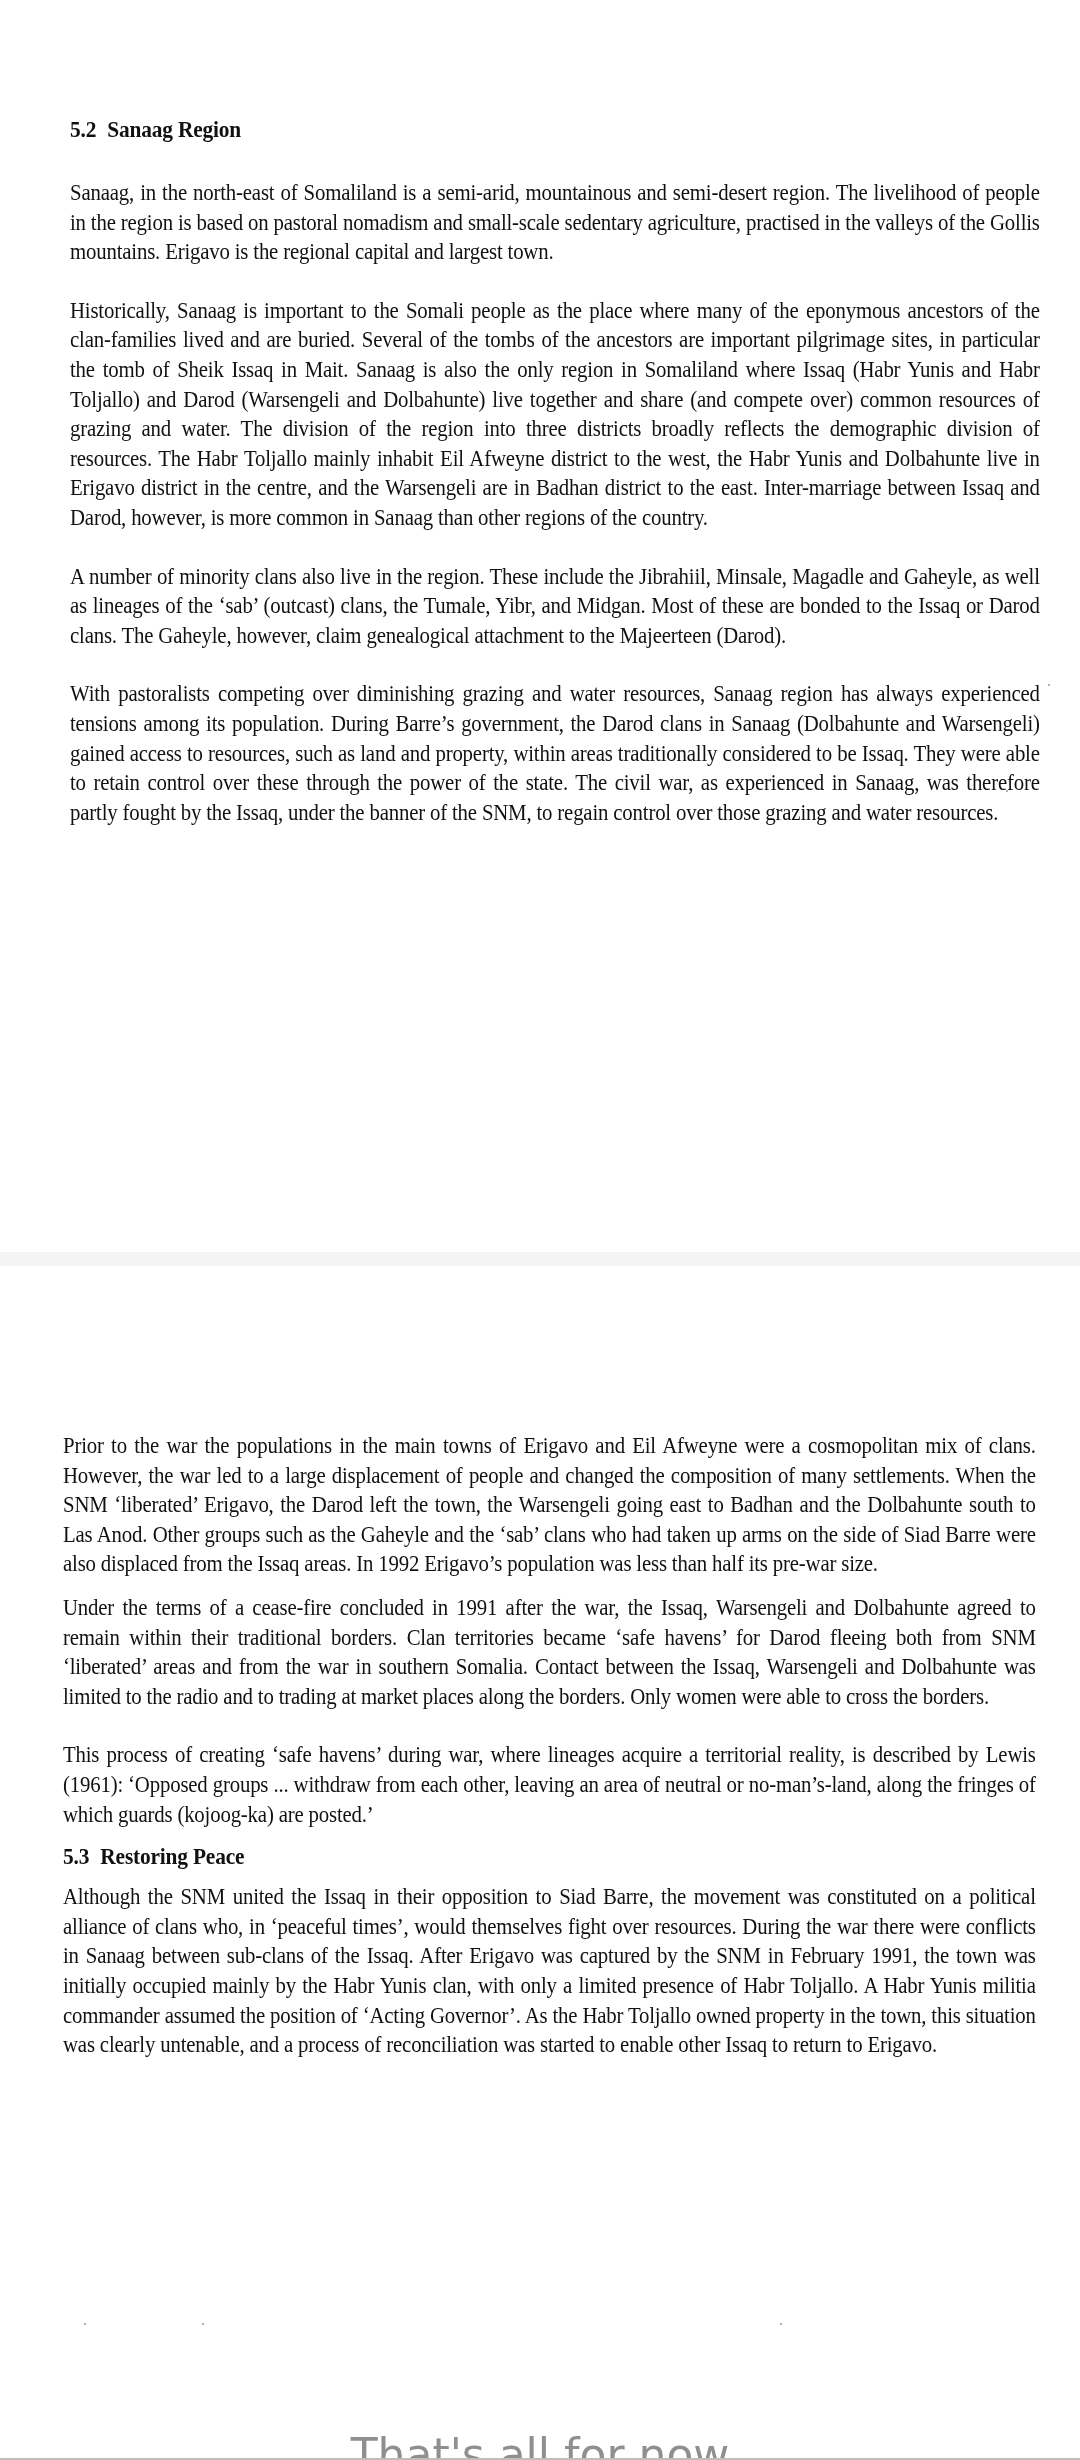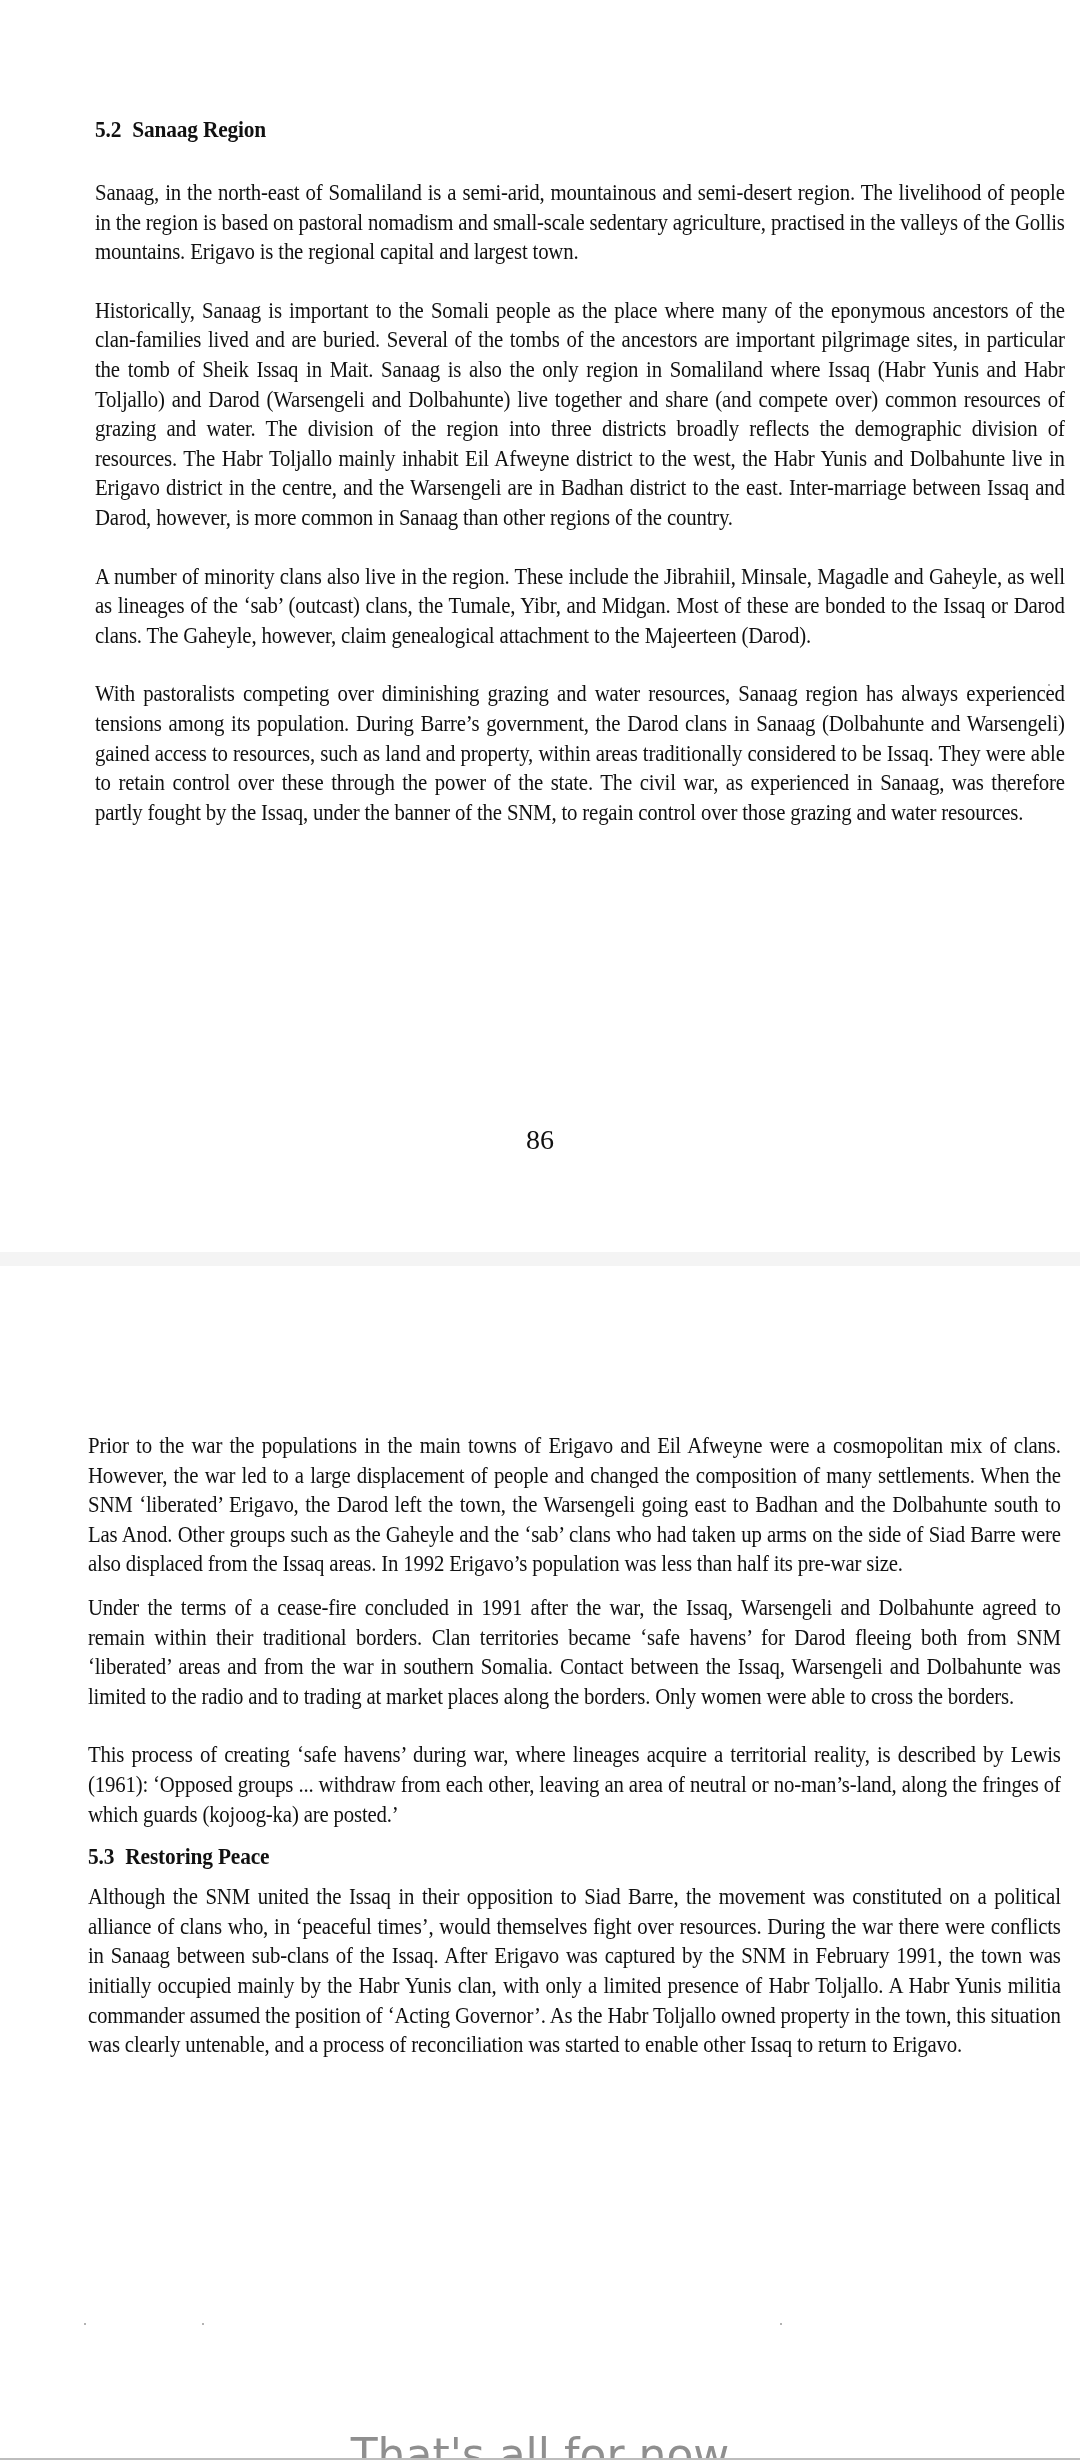--- a/index.html
+++ b/index.html
@@ -30,21 +30,20 @@
     width: 1080px;
     height: 14px;
     background: #f4f4f4;
   }
   .content {
     position: absolute;
     font-size: 22.4px;
     line-height: 29.6px;
     text-align: justify;
     letter-spacing: -0.2px;
-    margin-left: 25px;
   }
   #page-1 .content { left: 70px; width: 970px; top: 115px; }
   .content p {
     margin: 0;
     transform: scaleX(0.93);
     transform-origin: left top;
     width: 107.5%;
   }
   .heading {
     font-weight: bold;
@@ -109,21 +108,20 @@
     <h2 class="heading" id="p1-heading">
       <span class="num">5.2</span><span>Sanaag Region</span>
     </h2>
     <p id="p1-para-1">Sanaag, in the north-east of Somaliland is a semi-arid, mountainous and semi-desert region. The livelihood of people in the region is based on pastoral nomadism and small-scale sedentary agriculture, practised in the valleys of the Gollis mountains. Erigavo is the regional capital and largest town.</p>
     <p id="p1-para-2">Historically, Sanaag is important to the Somali people as the place where many of the eponymous ancestors of the clan-families lived and are buried. Several of the tombs of the ancestors are important pilgrimage sites, in particular the tomb of Sheik Issaq in Mait. Sanaag is also the only region in Somaliland where Issaq (Habr Yunis and Habr Toljallo) and Darod (Warsengeli and Dolbahunte) live together and share (and compete over) common resources of grazing and water. The division of the region into three districts broadly reflects the demographic division of resources. The Habr Toljallo mainly inhabit Eil Afweyne district to the west, the Habr Yunis and Dolbahunte live in Erigavo district in the centre, and the Warsengeli are in Badhan district to the east. Inter-marriage between Issaq and Darod, however, is more common in Sanaag than other regions of the country.</p>
     <p id="p1-para-3">A number of minority clans also live in the region. These include the Jibrahiil, Minsale, Magadle and Gaheyle, as well as lineages of the ‘sab’ (outcast) clans, the Tumale, Yibr, and Midgan. Most of these are bonded to the Issaq or Darod clans. The Gaheyle, however, claim genealogical attachment to the Majeerteen (Darod).</p>
     <p id="p1-para-4">With pastoralists competing over diminishing grazing and water resources, Sanaag region has always experienced tensions among its population. During Barre’s government, the Darod clans in Sanaag (Dolbahunte and Warsengeli) gained access to resources, such as land and property, within areas traditionally considered to be Issaq. They were able to retain control over these through the power of the state. The civil war, as experienced in Sanaag, was therefore partly fought by the Issaq, under the banner of the SNM, to regain control over those grazing and water resources.</p>
   </div>
   <span class="speck" style="left:1048px; top:684px;"></span>
   <span class="speck" style="left:1006px; top:790px;"></span>
-  <div class="page-number">86</div>
 </div>
 
 <div class="page-gap"></div>
 
 <div class="page" id="page-2">
   <span class="speck" style="left:84px; top:1057px;"></span>
   <span class="speck" style="left:202px; top:1057px;"></span>
   <span class="speck" style="left:780px; top:1057px;"></span>
 </div>
 

